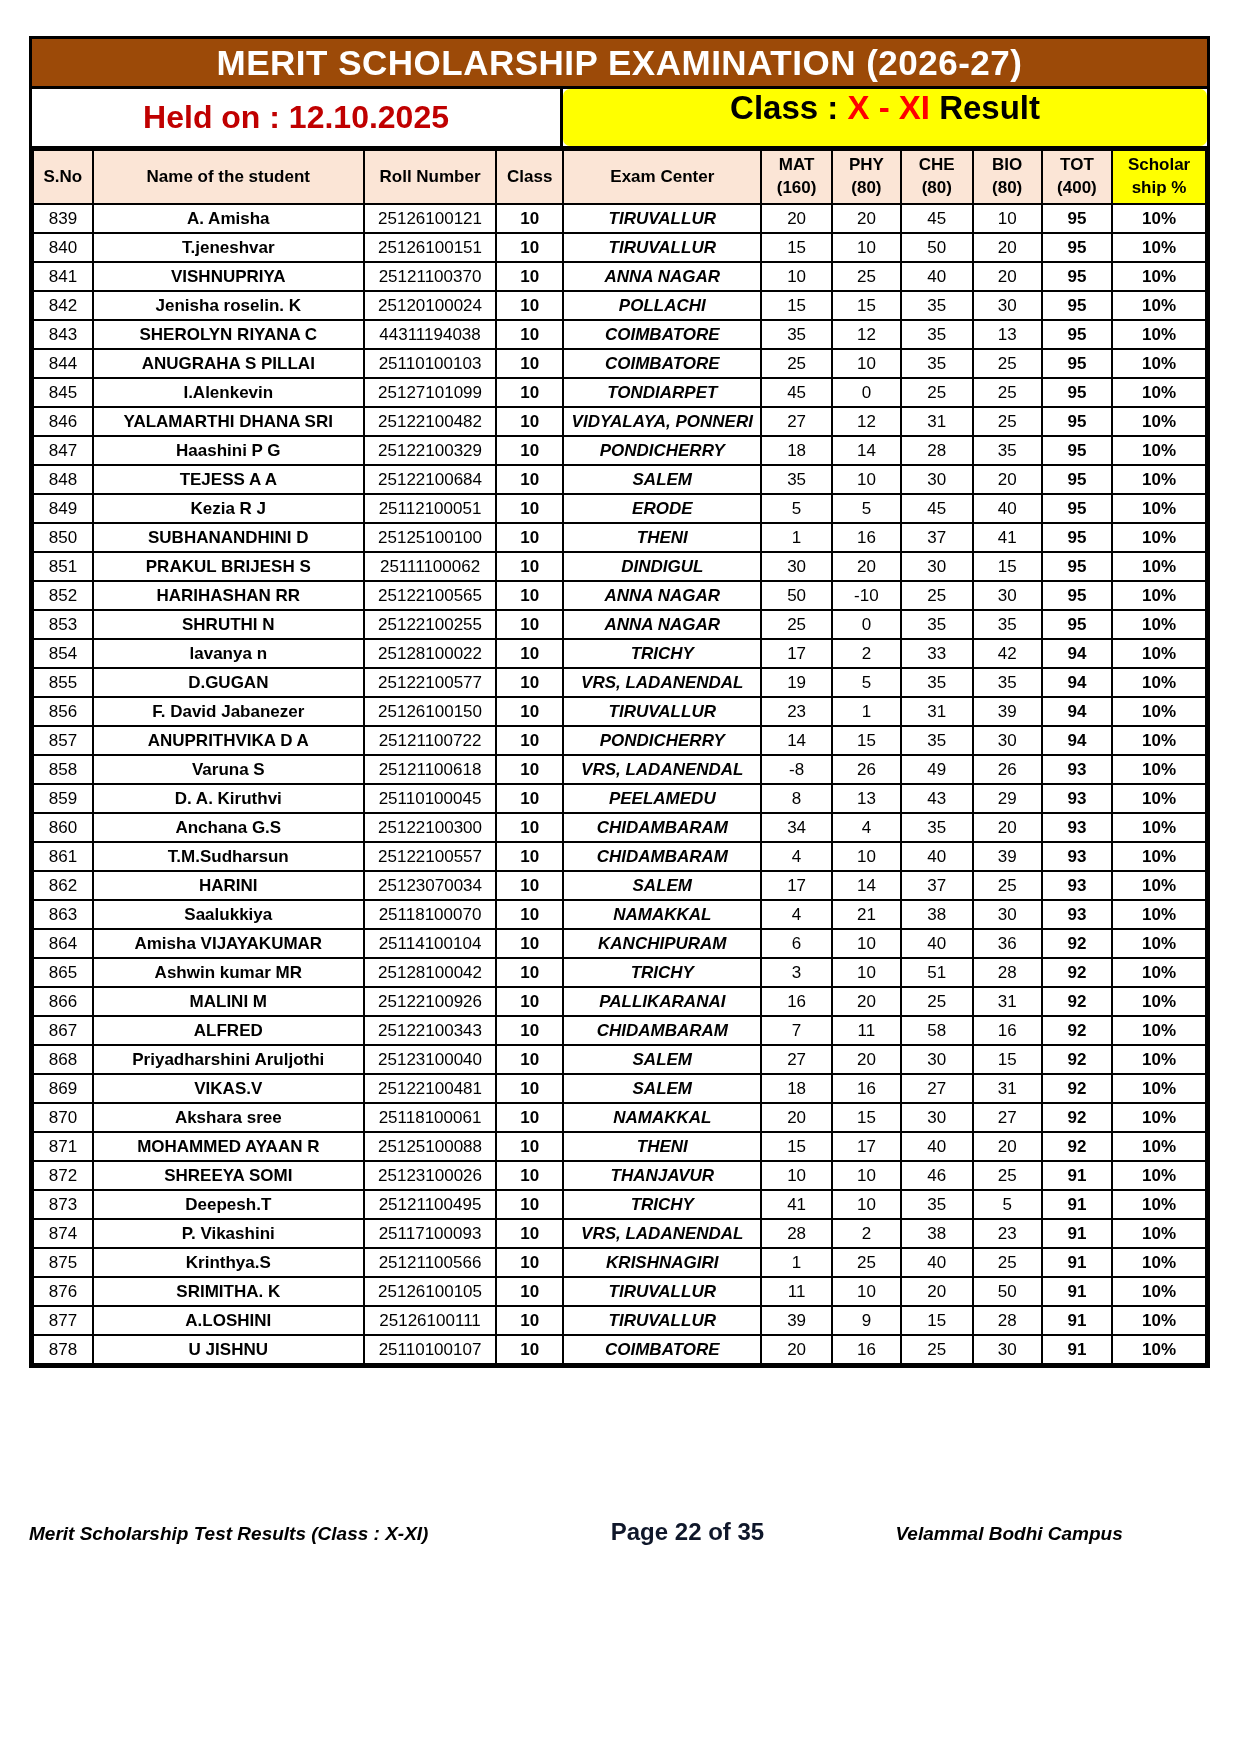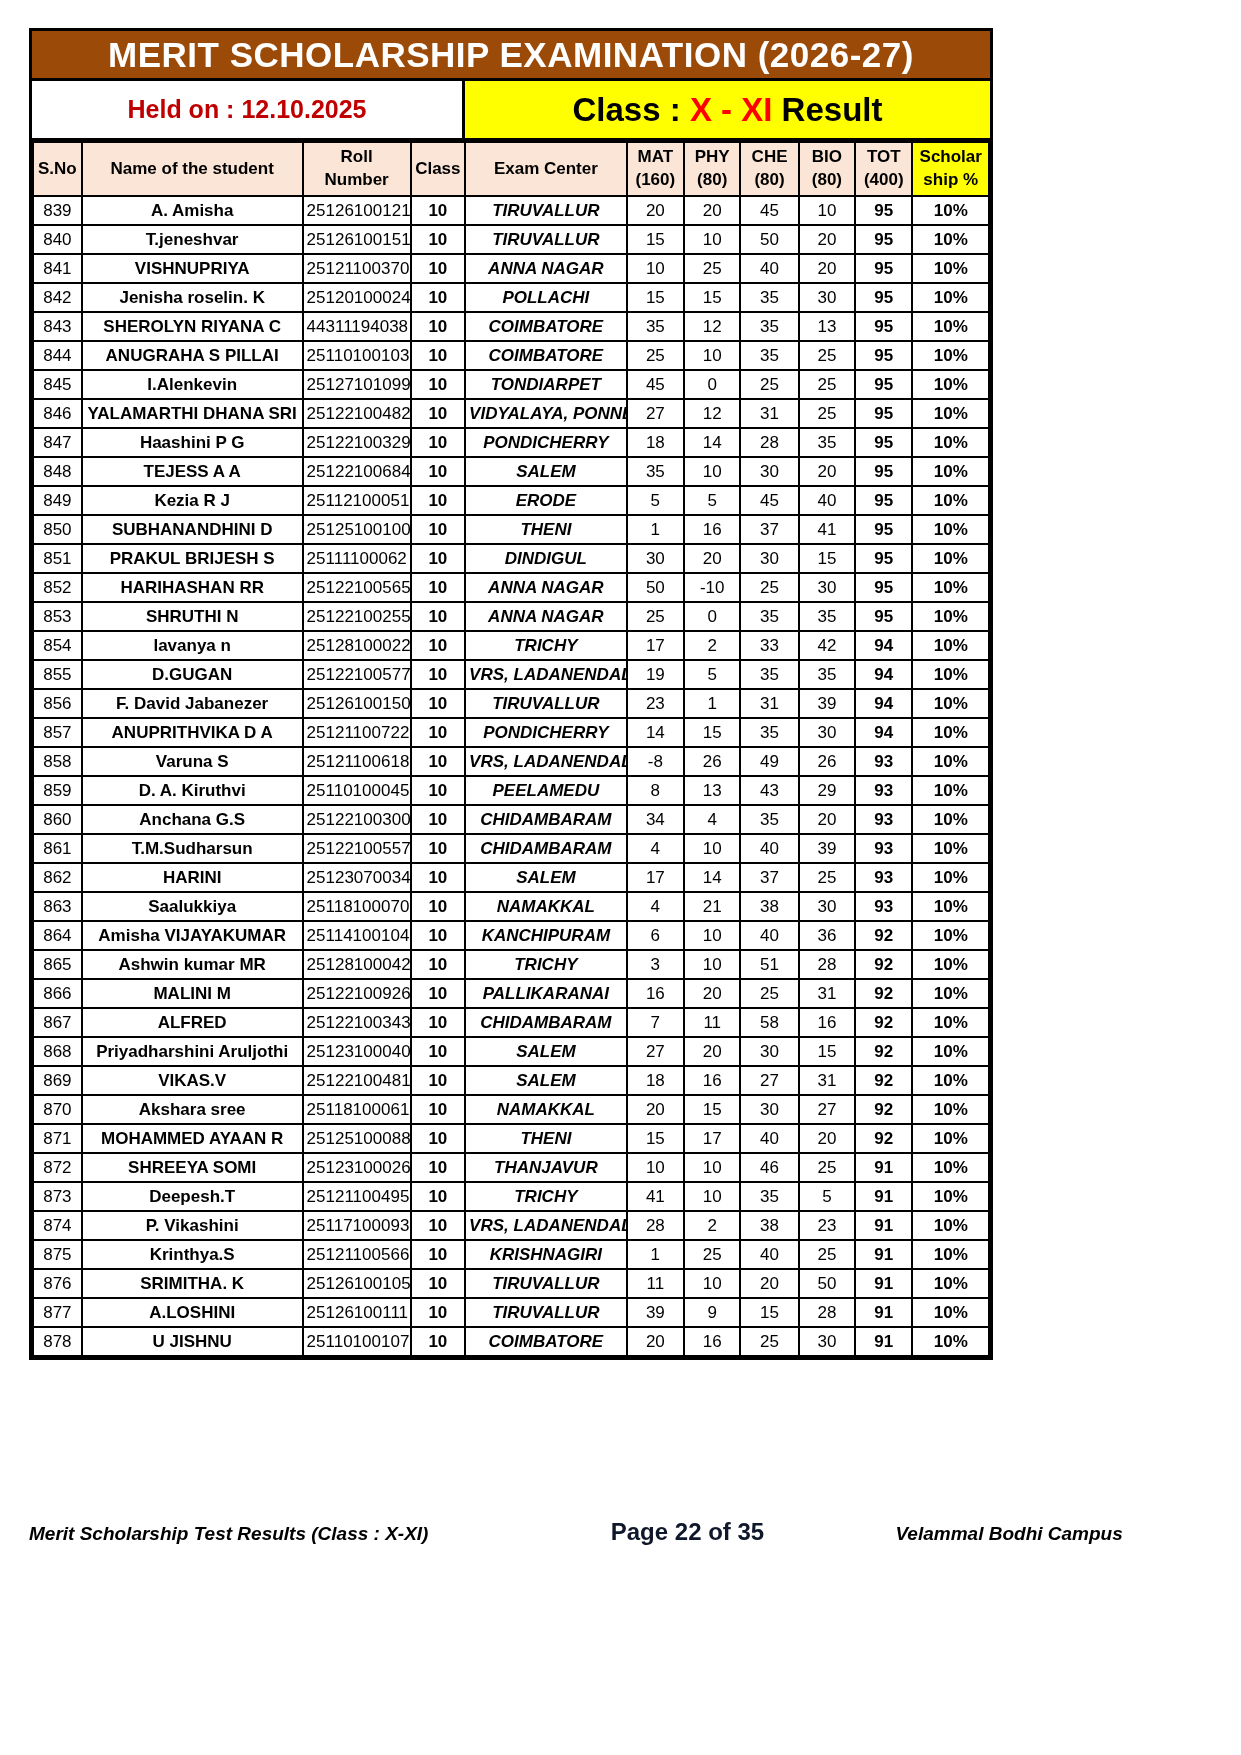--- a/index.html
+++ b/index.html
@@ -11,22 +11,22 @@
   .page {
     width: 1241px;
     height: 1755px;
     background: #ffffff;
     position: relative;
     box-sizing: border-box;
   }
   .sheet {
     position: absolute;
     left: 29px;
-    top: 28px;
-    width: 964px;
+    top: 36px;
+    width: 1181px;
     border: 3px solid #000000;
     box-sizing: border-box;
   }
   .title-bar {
     height: 47px;
     background: #9C4A08;
     border-bottom: 3px solid #000000;
     display: flex;
     align-items: center;
     justify-content: center;
@@ -47,34 +47,35 @@
     width: 45.2%;
     background: #ffffff;
     border-right: 3px solid #000000;
     display: flex;
     align-items: center;
     justify-content: center;
     box-sizing: border-box;
   }
   .held-on-cell span {
     color: #C00000;
-    font-size: 25px;
+    font-size: 32px;
     font-weight: 800;
   }
   .class-result-cell {
     width: 54.8%;
     background: #FFFF00;
     display: flex;
-    align-items: center;
+    align-items: flex-start;
     justify-content: center;
     box-sizing: border-box;
     font-size: 33px;
     font-weight: 800;
     color: #000000;
     white-space: pre;
+    border-radius: 7px;
   }
   .class-result-cell .hl { color: #FF0000; }
   table.results {
     width: 100%;
     border-collapse: collapse;
     table-layout: fixed;
   }
   table.results th, table.results td {
     border: 2px solid #000000;
     padding: 0 3px;

